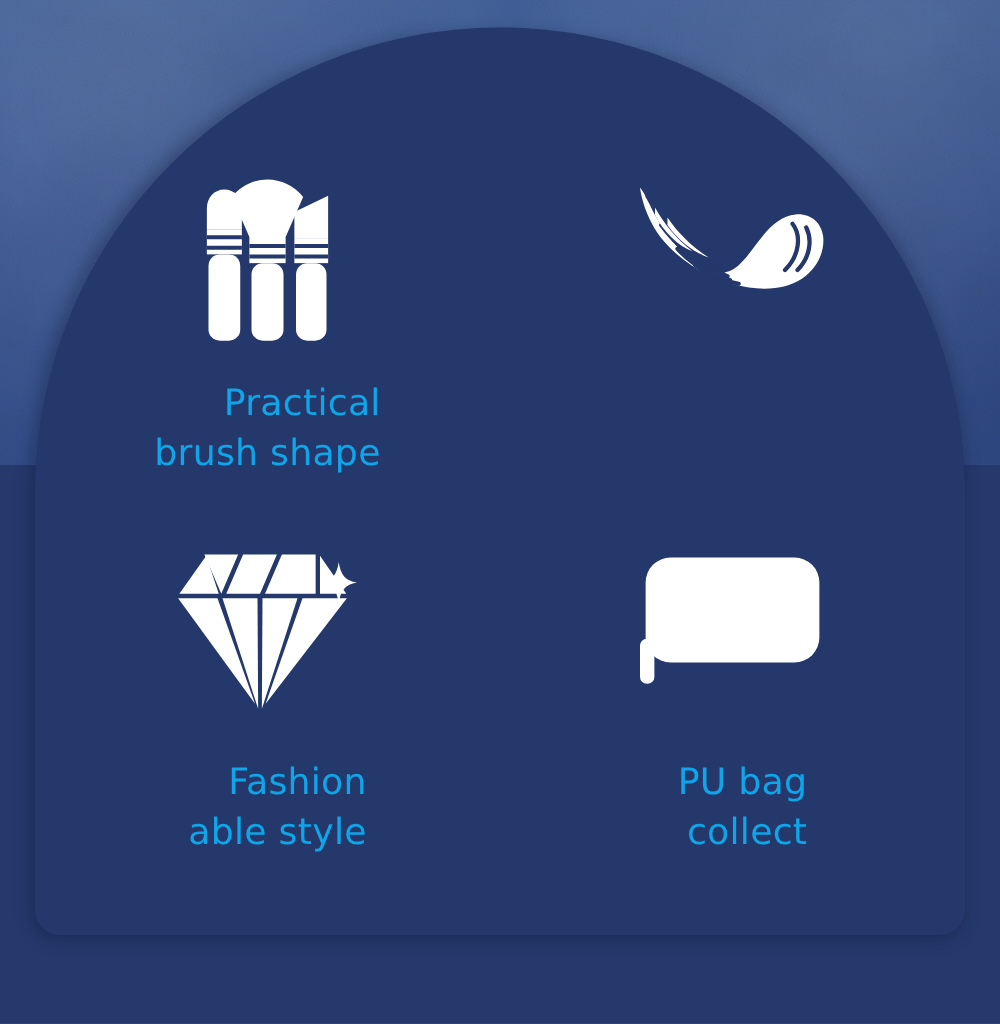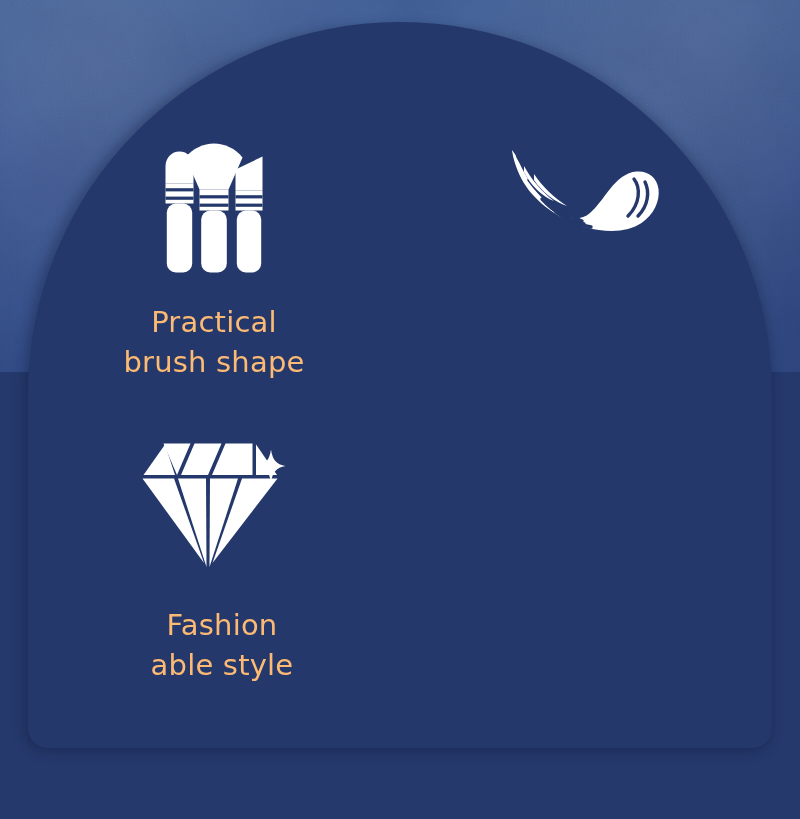--- a/index.html
+++ b/index.html
@@ -103,25 +103,25 @@
   .cell-br { padding-top: 44px; }
 
   .icon-box {
     display: flex;
     align-items: flex-end;
     justify-content: center;
   }
 
   .label {
     margin-top: 22px;
-    color: #fdba74;
+    color: #0ea5e9;
     font-size: 29px;
     line-height: 40px;
     letter-spacing: 0.2px;
-    text-align: center;
+    text-align: right;
     font-weight: 400;
     white-space: pre-line;
   }
   .cell-bl .label, .cell-br .label { margin-top: 26px; margin-left: 16px; }
 </style>
 </head>
 <body>
 
 <div id="stage">
 
@@ -251,15 +251,29 @@
                    C138.6 31.2 142.2 35.2 151.5 37
                    C142.2 38.8 138.6 42.8 137 53.5
                    C135.4 42.8 131.8 38.8 122.5 37
                    C131.8 35.2 135.4 31.2 137 20.5 Z"></path>
         </svg>
       </div>
       <div class="label">Fashion
 able style</div>
     </div>
 
+    <div class="cell cell-br">
+      <div class="icon-box">
+        <svg width="170" height="150" viewBox="0 0 170 150">
+          <g fill="#ffffff">
+
+            <rect x="11" y="82" width="11.5" height="36" rx="5.5"></rect>
+
+            <rect x="15.5" y="17" width="139" height="84" rx="20"></rect>
+          </g>
+        </svg>
+      </div>
+      <div class="label">PU bag
+collect</div>
+    </div>
 
   </div>
 </div>
 
 </body></html>

